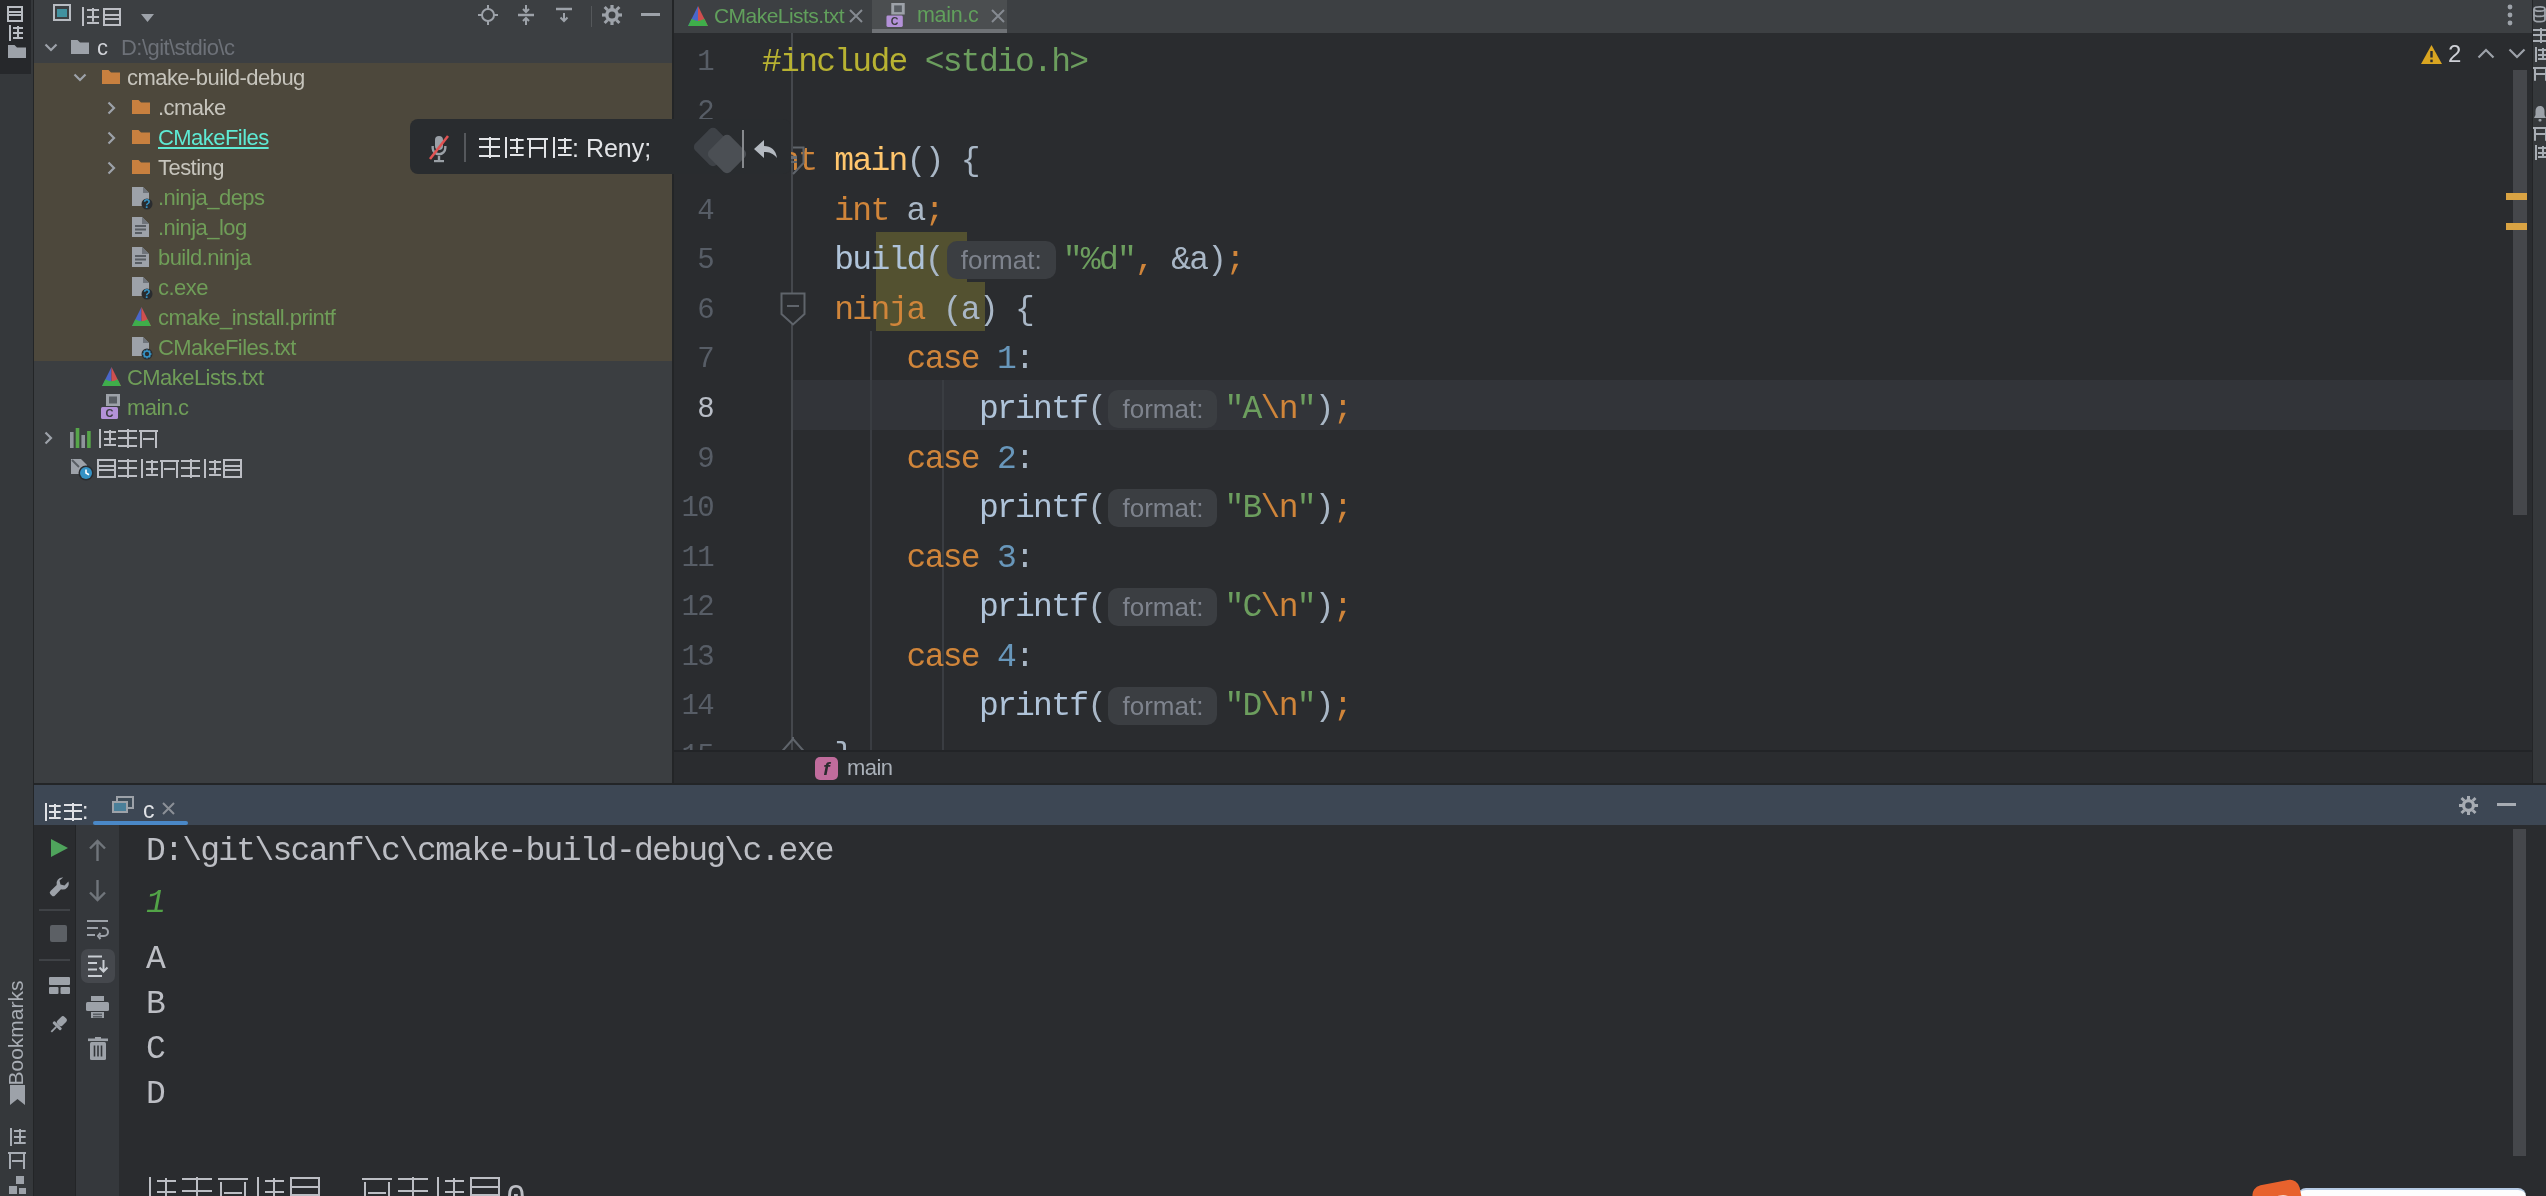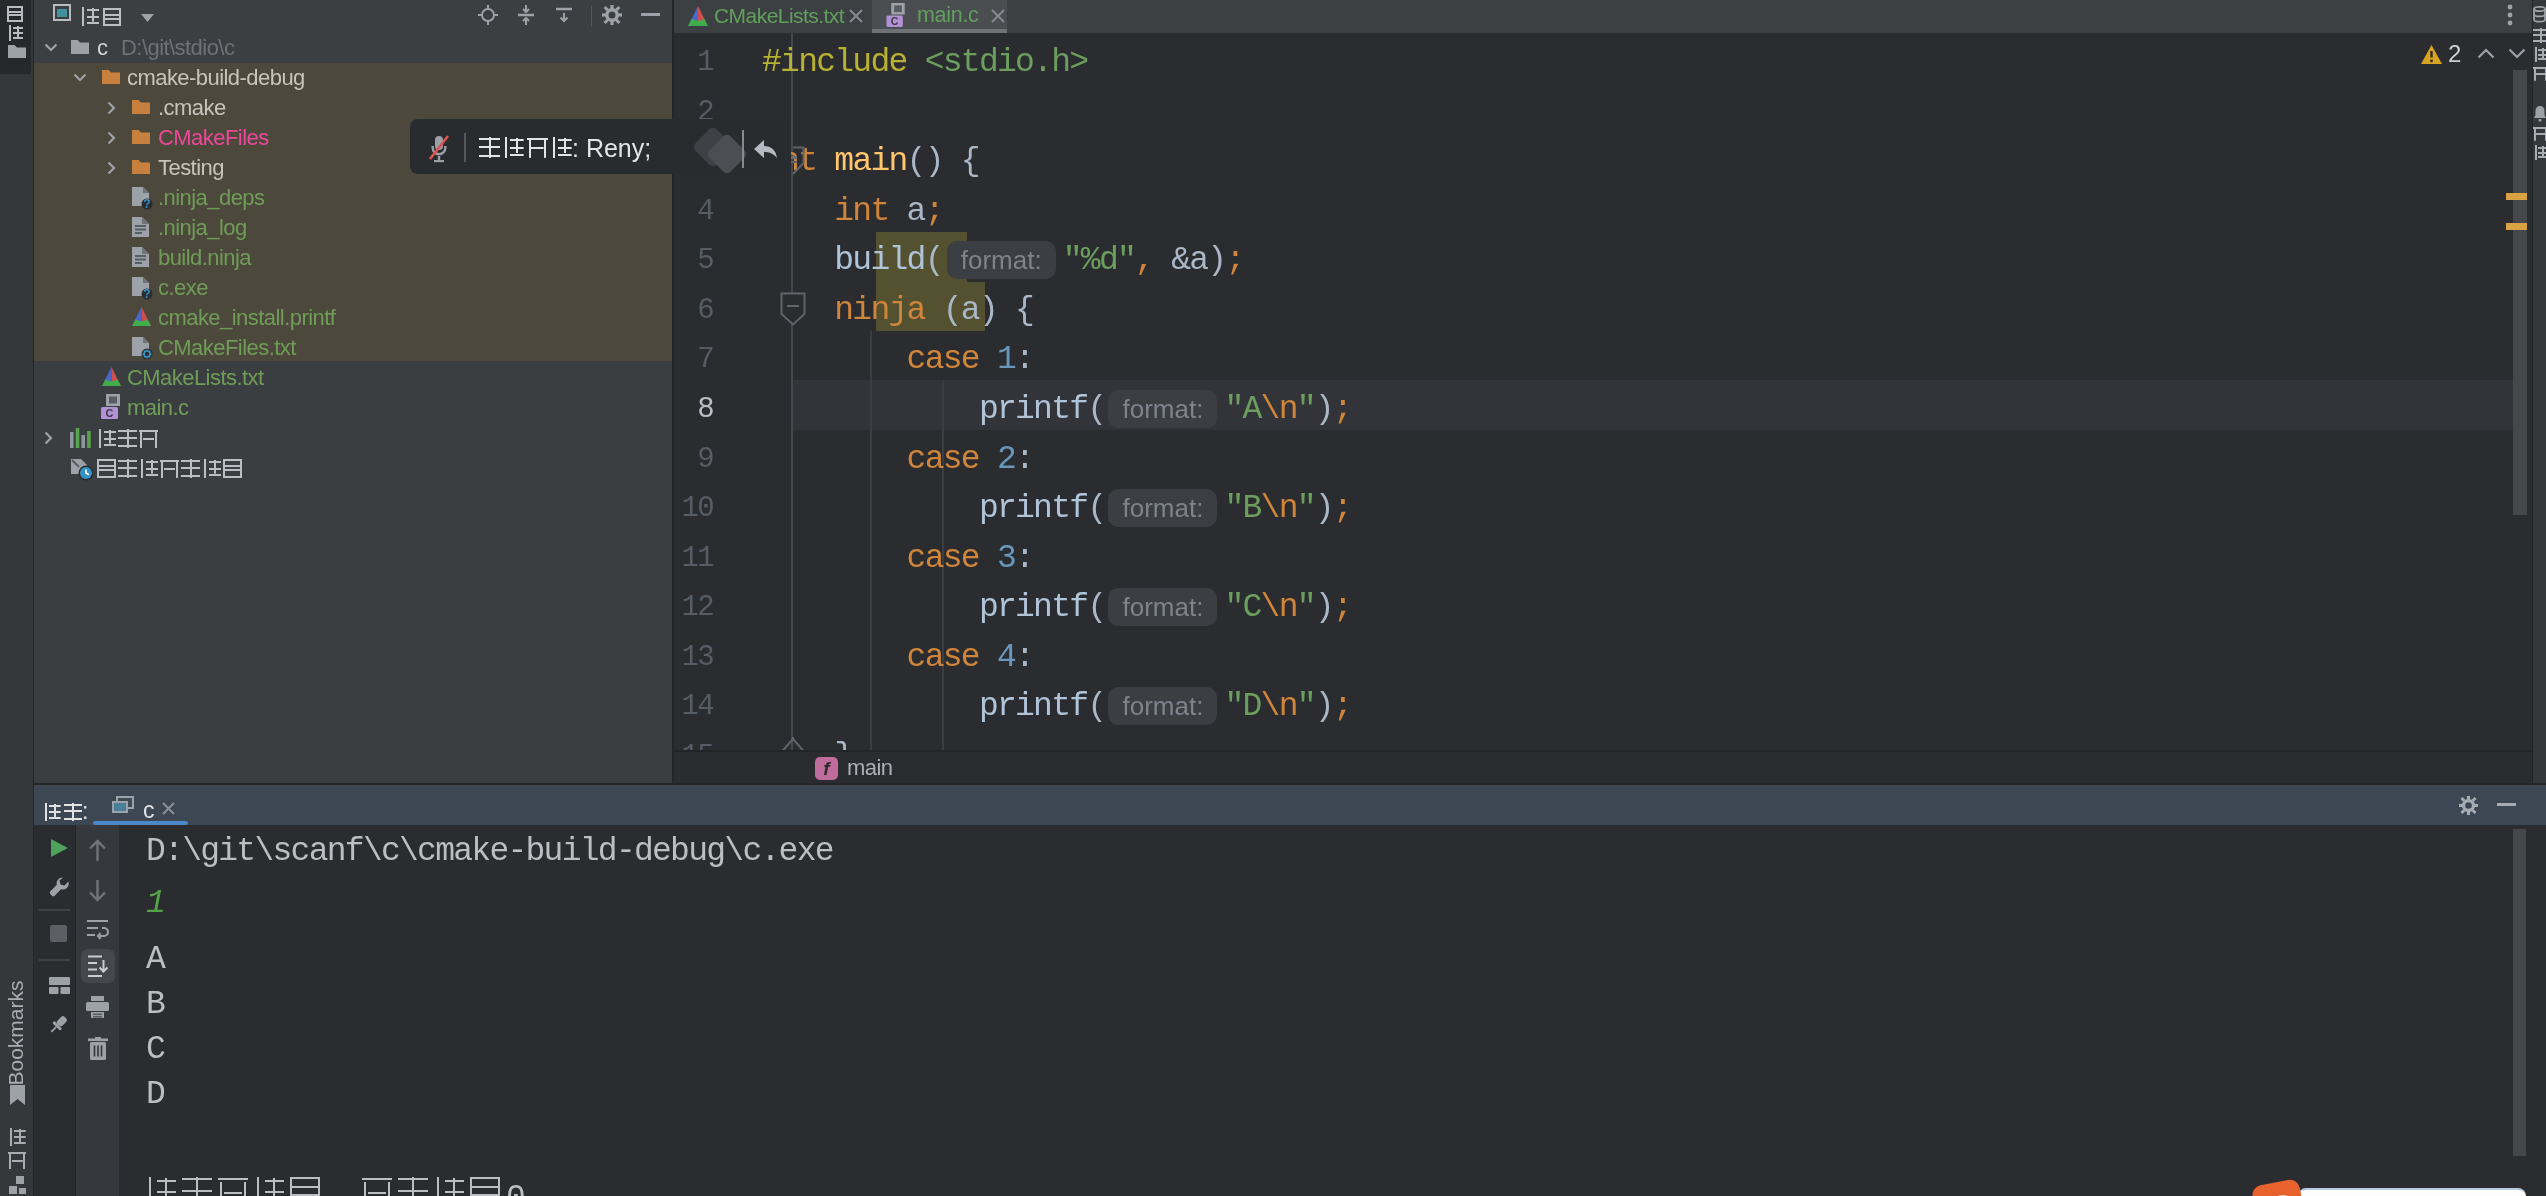--- a/index.html
+++ b/index.html
@@ -102,21 +102,21 @@
     <path d="M1 2 h6.5 l2.5 2.5 H19 V16 H1 Z" fill="#c8803f"></path>
   </svg>
 <div class="a t23" style="left:158px;top:93px;color:#c6c4bc;">.cmake</div>
 
 <svg class="a" style="left:107px;top:131px;" width="9" height="14" viewBox="0 0 9 14" fill="none" stroke="#9da2a9" stroke-width="2.2">
     <path d="M1.5 1.5 L7 7 L1.5 12.5"></path>
   </svg>
 <svg class="a" style="left:131px;top:128px;" width="20" height="17" viewBox="0 0 20 17">
     <path d="M1 2 h6.5 l2.5 2.5 H19 V16 H1 Z" fill="#c8803f"></path>
   </svg>
-<div class="a t23" style="left:158px;top:123px;color:#ec4899;">CMakeFiles</div>
+<div class="a t23" style="left:158px;top:123px;color:#5eead4;text-decoration:underline;">CMakeFiles</div>
 
 <svg class="a" style="left:107px;top:161px;" width="9" height="14" viewBox="0 0 9 14" fill="none" stroke="#9da2a9" stroke-width="2.2">
     <path d="M1.5 1.5 L7 7 L1.5 12.5"></path>
   </svg>
 <svg class="a" style="left:131px;top:158px;" width="20" height="17" viewBox="0 0 20 17">
     <path d="M1 2 h6.5 l2.5 2.5 H19 V16 H1 Z" fill="#c8803f"></path>
   </svg>
 <div class="a t23" style="left:158px;top:153px;color:#c6c4bc;">Testing</div>
 
 <svg class="a" style="left:131px;top:186px;" width="22" height="24" viewBox="0 0 22 24">

